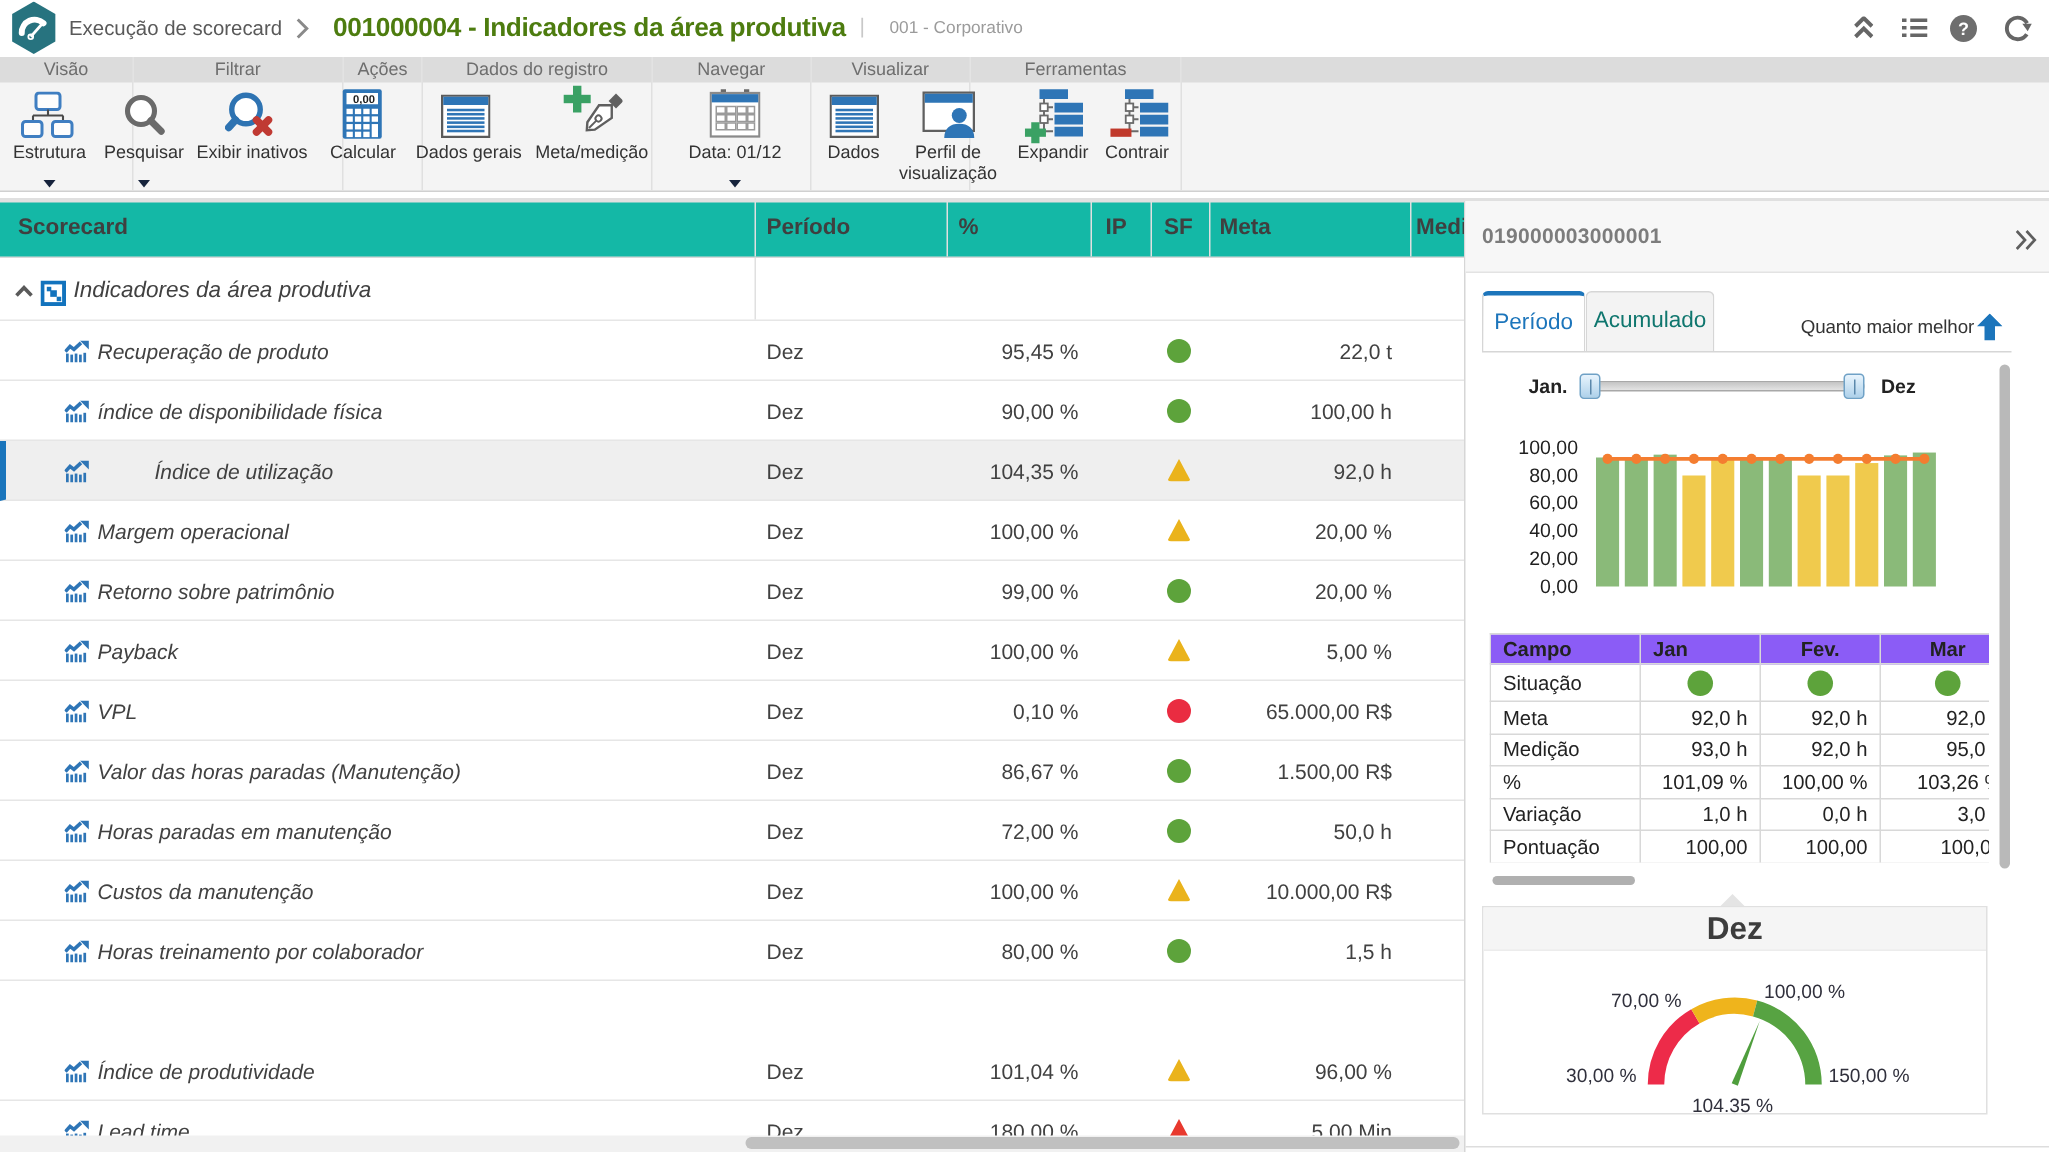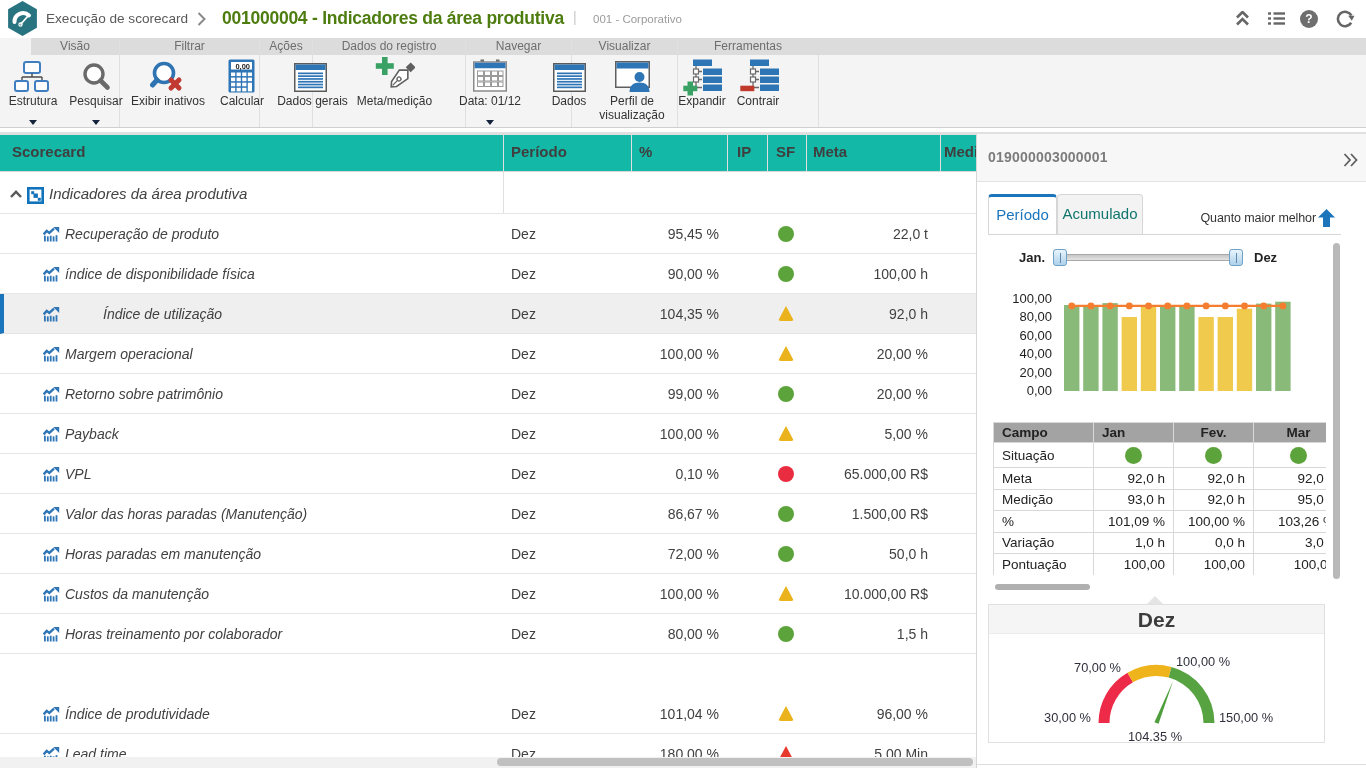--- a/index.html
+++ b/index.html
@@ -6,21 +6,21 @@
 html,body{width:1366px;height:768px;overflow:hidden;background:#fff;font-family:"Liberation Sans",sans-serif;}
 .abs{position:absolute;}
 
 #topbar{position:absolute;left:0;top:0;width:1366px;height:38px;background:#fff;}
 #crumb1{position:absolute;left:46px;top:11px;font-size:13.6px;color:#595959;}
 #title{position:absolute;left:222px;top:8px;font-size:17.5px;letter-spacing:-0.25px;font-weight:bold;color:#4d7c0f;}
 #pipe{position:absolute;left:573px;top:9px;font-size:14px;color:#c8c8c8;}
 #sub{position:absolute;left:593px;top:13px;font-size:11.5px;color:#9b9b9b;}
 
 #ribbon{position:absolute;left:0;top:38px;width:1366px;height:90px;background:#f4f4f4;border-bottom:1px solid #d0d0d0;}
-.grp{position:absolute;top:0;height:89px;border-right:1px solid #e0e0e0;margin-left:31px;}
+.grp{position:absolute;top:0;height:89px;border-right:1px solid #e0e0e0;}
 .ghead{position:absolute;left:0;top:0;width:100%;height:17px;background:#dcdcdc;color:#6e6e6e;font-size:12px;text-align:center;line-height:16px;}
 .glabel{position:absolute;top:57px;font-size:12px;color:#333;text-align:center;line-height:13.5px;white-space:nowrap;}
 .garr{position:absolute;top:82px;width:0;height:0;border-left:4px solid transparent;border-right:4px solid transparent;border-top:5px solid #16233c;}
 
 #grid{position:absolute;left:0;top:134px;width:976px;height:634px;background:#fff;overflow:hidden;}
 #ghdr{position:absolute;left:0;top:0;width:976px;height:38px;background:#14b8a6;border-bottom:1px solid #d9d9d9;font-weight:bold;font-size:15px;color:#3f3f3f;}
 .hcell{position:absolute;top:9px;}
 .hline{position:absolute;top:0;width:1px;height:37px;background:#e0e0e0;}
 .row{position:absolute;left:0;width:976px;height:40px;border-bottom:1px solid #e6e6e6;font-size:14px;color:#414141;background:#fff;}
 .row.sel{background:#efefef;border-left:4px solid #1a75bc;}
@@ -57,21 +57,21 @@
 #qmm{position:absolute;left:170px;top:77px;width:169px;text-align:right;font-size:12.5px;letter-spacing:-0.1px;color:#333;}
 #sjan{position:absolute;left:42px;top:116px;font-size:13px;font-weight:bold;color:#222;}
 #sdez{position:absolute;left:277px;top:116px;font-size:13px;font-weight:bold;color:#222;}
 #strack{position:absolute;left:77px;top:120px;width:189px;height:7px;background:linear-gradient(#c6c6c6,#e3e3e3);border:1px solid #a8a8a8;border-radius:3px;}
 .shandle{position:absolute;top:115px;width:14px;height:17px;background:linear-gradient(#e8f4fd,#aed1ea);border:1px solid #6fa1c6;border-radius:3px;z-index:2;}
 .shandle:after{content:"";position:absolute;left:6px;top:3px;width:1px;height:10px;background:#5b88ab;}
 
 #ptable{position:absolute;left:16px;top:288px;width:333px;height:153px;overflow:hidden;font-size:13.5px;color:#222;}
 #ptable table{border-collapse:collapse;table-layout:fixed;width:350px;}
 #ptable th,#ptable td{border:1px solid #d8d8d8;font-weight:normal;padding:0 8px;white-space:nowrap;}
-#ptable th{background:#a3a3a3;font-weight:bold;text-align:left;height:20px;}
+#ptable th{background:#8b5cf6;font-weight:bold;text-align:left;height:20px;}
 #ptable td{height:21.5px;text-align:right;}
 #ptable td.lbl{text-align:left;}
 #pscroll{position:absolute;left:18px;top:450px;width:95px;height:6px;background:#b0b0b0;border-radius:3px;}
 
 #gbox{position:absolute;left:11px;top:470px;width:337px;height:139px;border:1px solid #e0e0e0;background:#fff;}
 #gboxhead{position:absolute;left:0;top:0;width:335px;height:29px;background:#f5f5f5;border-bottom:1px solid #ececec;text-align:center;font-size:21px;font-weight:bold;color:#3d3d3d;line-height:29px;}
 #gnotch{position:absolute;left:170px;top:462px;width:0;height:0;border-left:8px solid transparent;border-right:8px solid transparent;border-bottom:8px solid #e4e4e4;}
 #vthumb{position:absolute;left:356px;top:109px;width:7px;height:336px;background:#b9b9b9;border-radius:4px;}
 #pbottom{position:absolute;left:0px;top:630px;width:389px;height:1px;background:#ddd;}
 </style>

